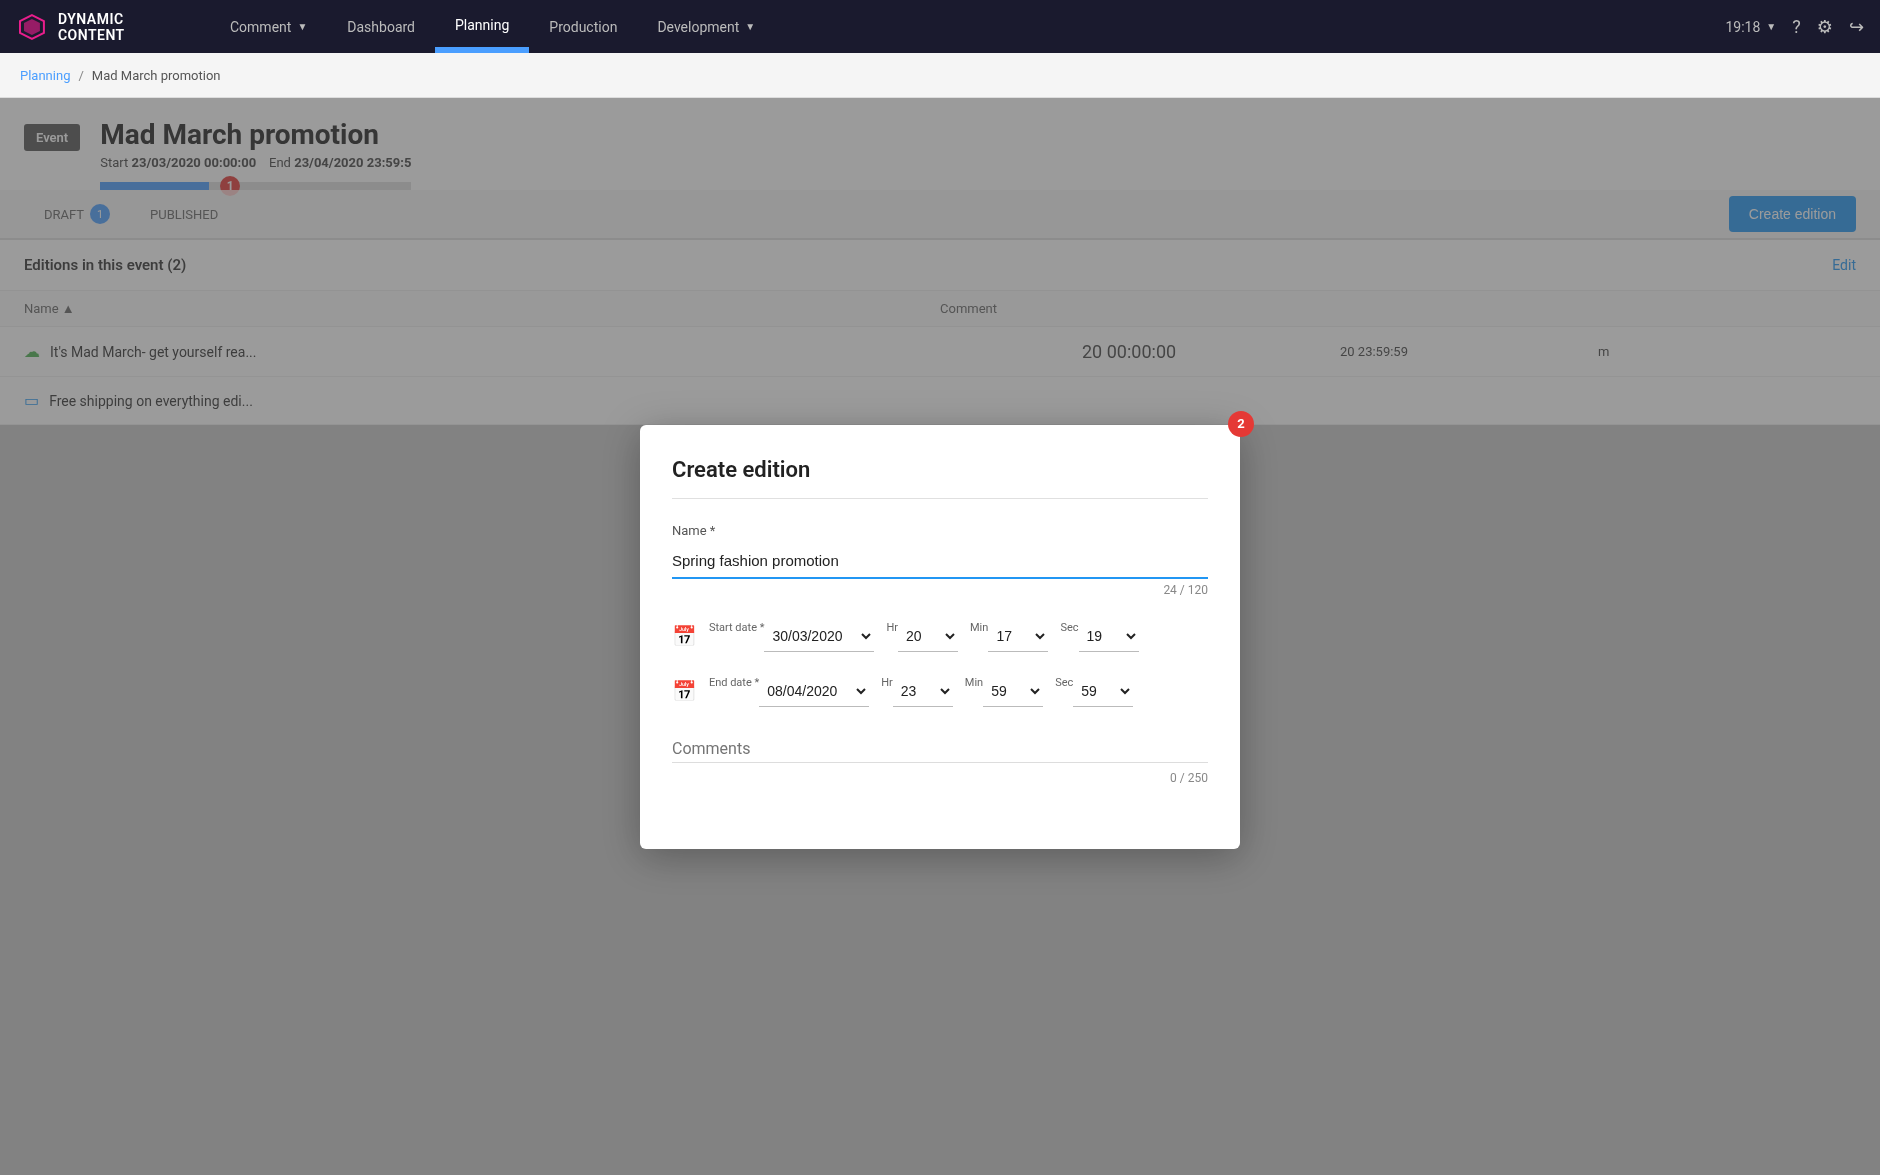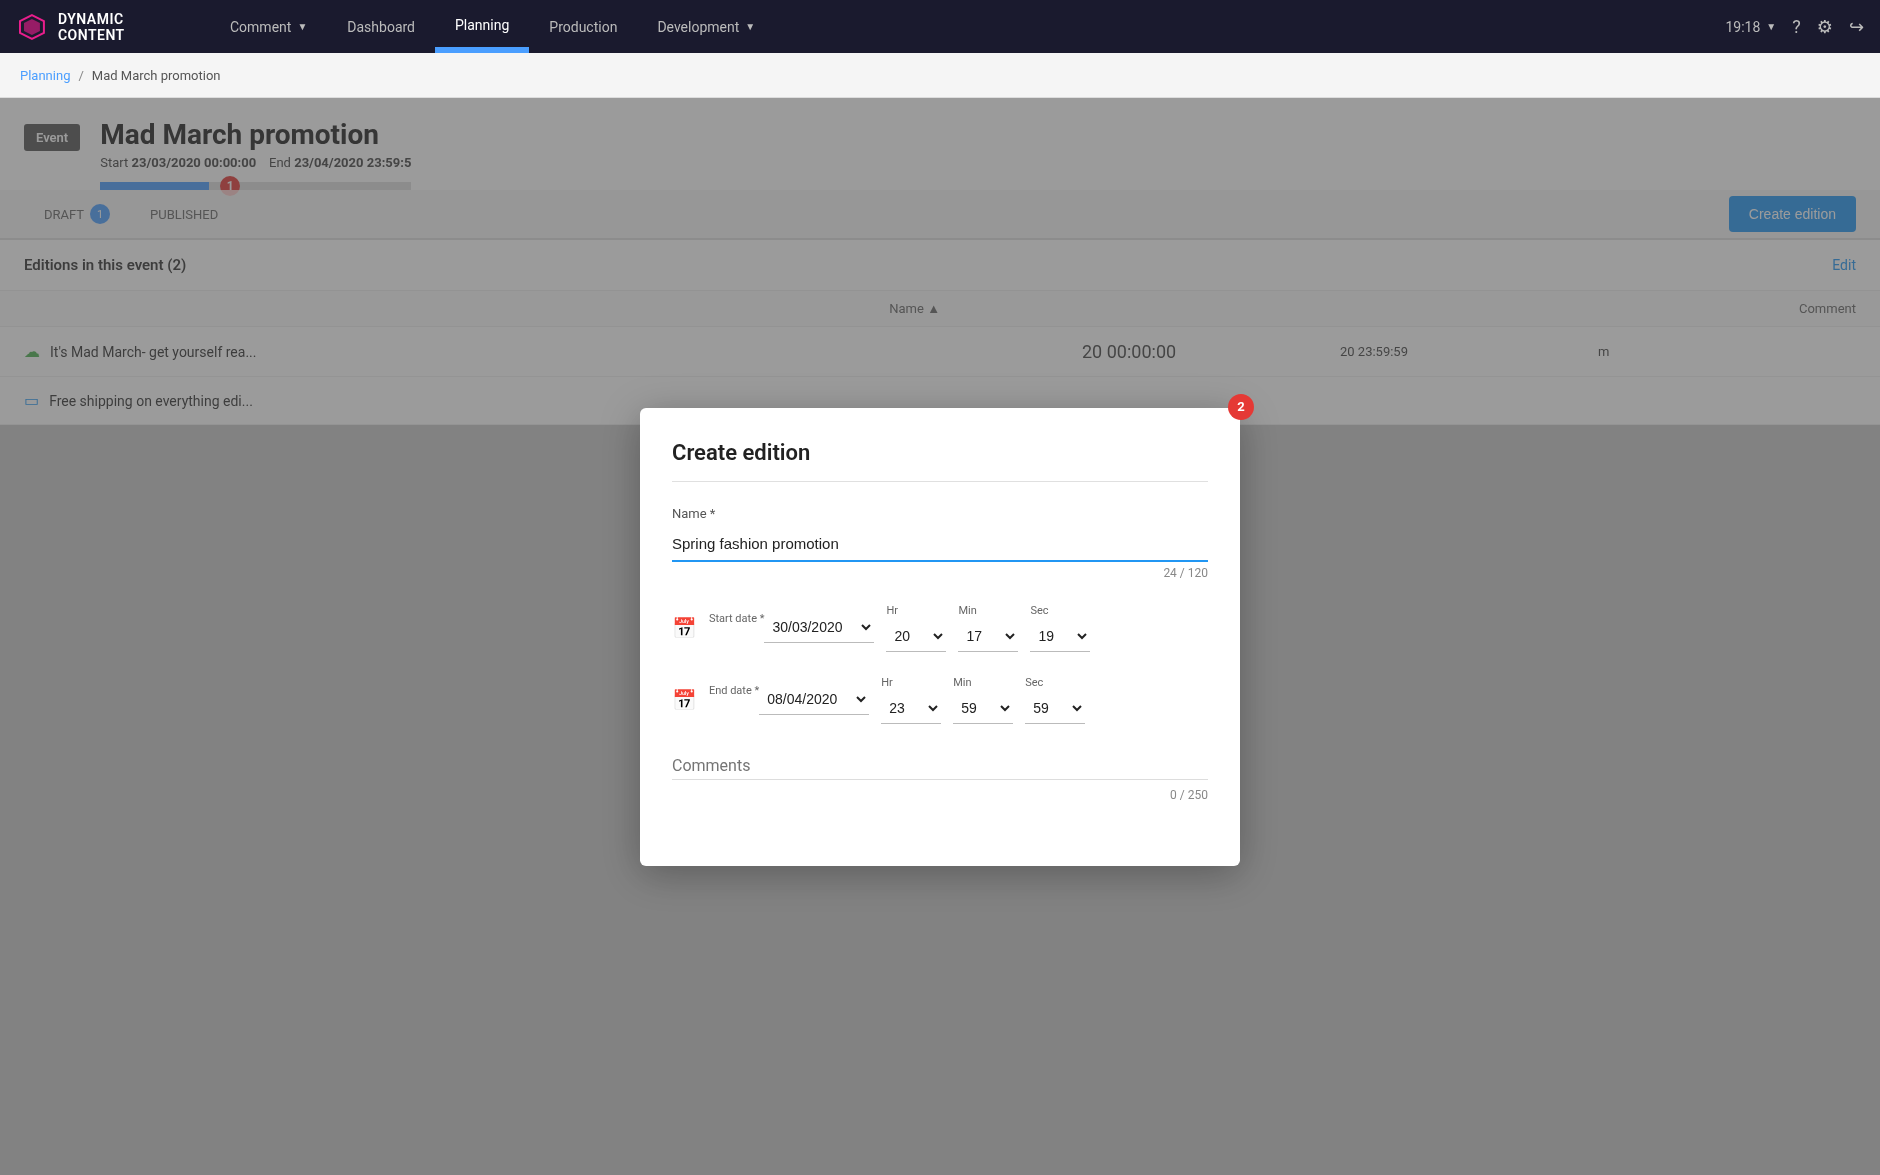--- a/index.html
+++ b/index.html
@@ -210,21 +210,20 @@
       font-weight: 600;
       color: #333;
     }
     .editions-table-header {
       display: flex;
       padding: 10px 24px;
       font-size: 13px;
       color: #666;
       border-bottom: 1px solid #eee;
       background: #fafafa;
-      text-align: right;
     }
     .col-name { flex: 2; }
     .col-comment { flex: 2; }
     .edition-row {
       display: flex;
       align-items: center;
       padding: 14px 24px;
       border-bottom: 1px solid #f0f0f0;
       font-size: 14px;
       color: #333;
@@ -323,21 +322,21 @@
       font-size: 14px;
       color: #222;
       background: transparent;
       outline: none;
       min-width: 110px;
       cursor: pointer;
       appearance: auto;
     }
     .time-group {
       display: flex;
-      flex-direction: column;
+      flex-direction: row;
     }
     .time-label {
       font-size: 11px;
       color: #666;
       margin-bottom: 4px;
     }
     .time-select {
       border: none;
       border-bottom: 1px solid #bbb;
       padding: 6px 4px;

